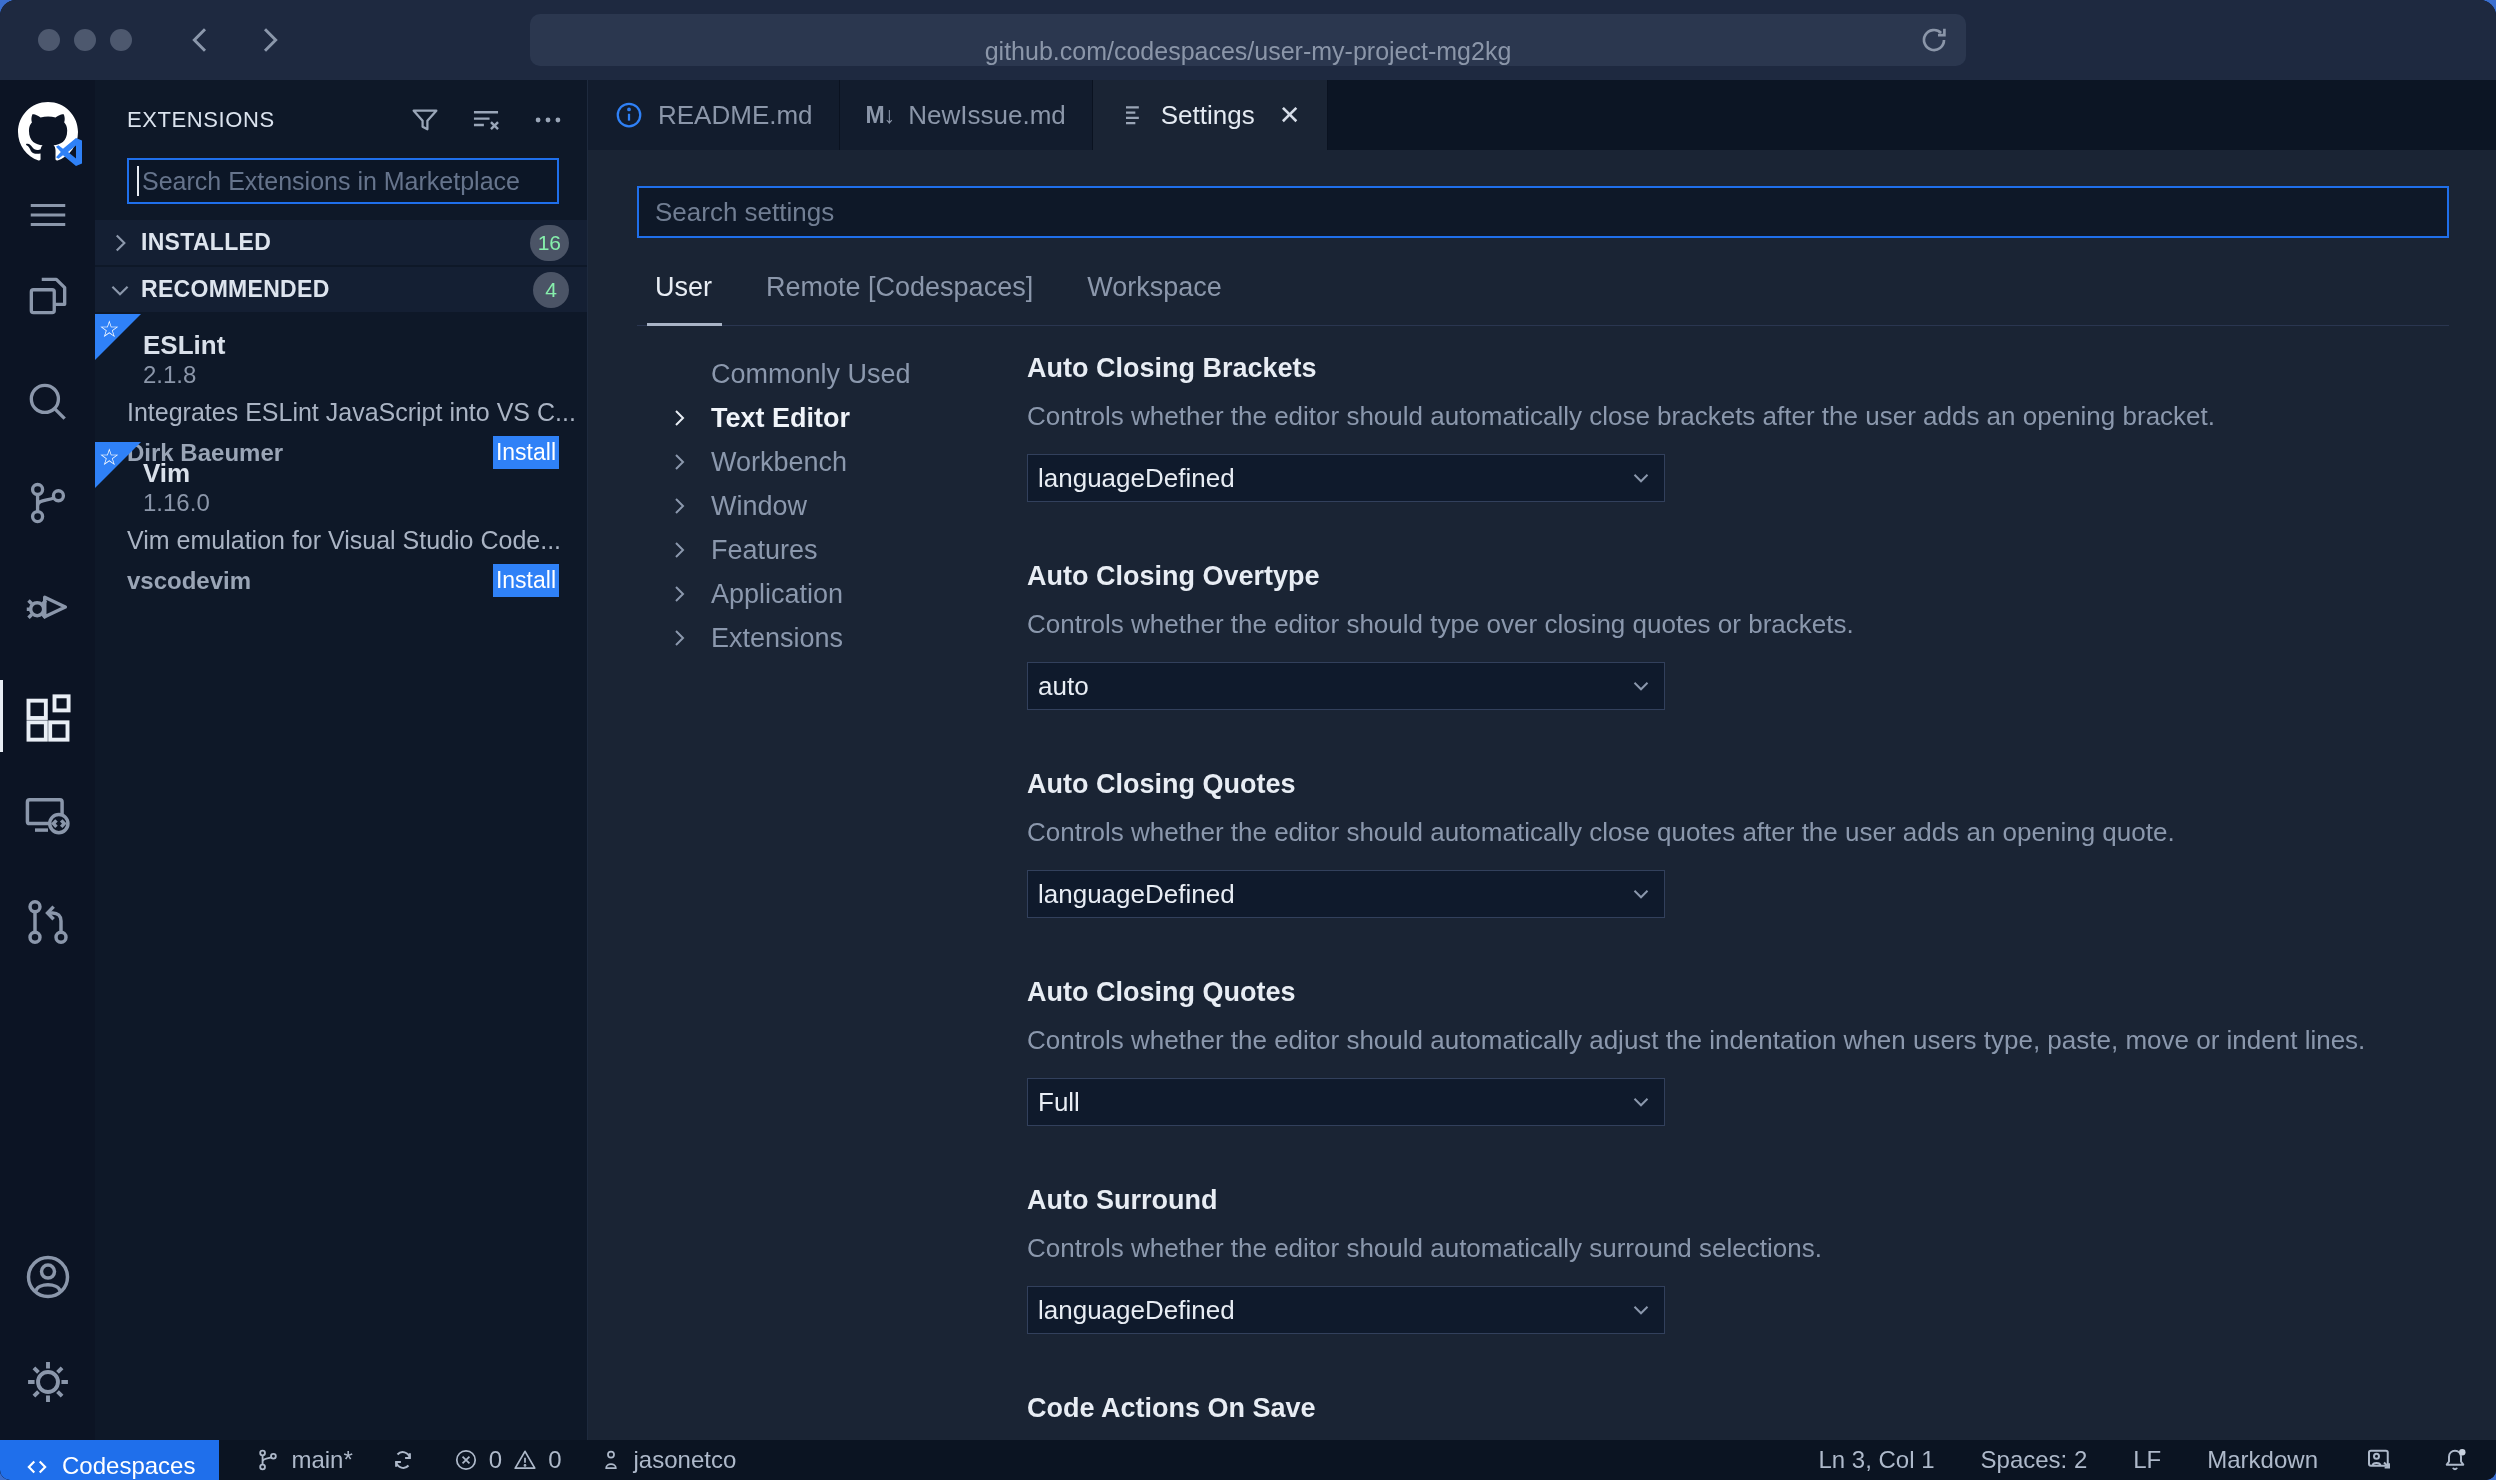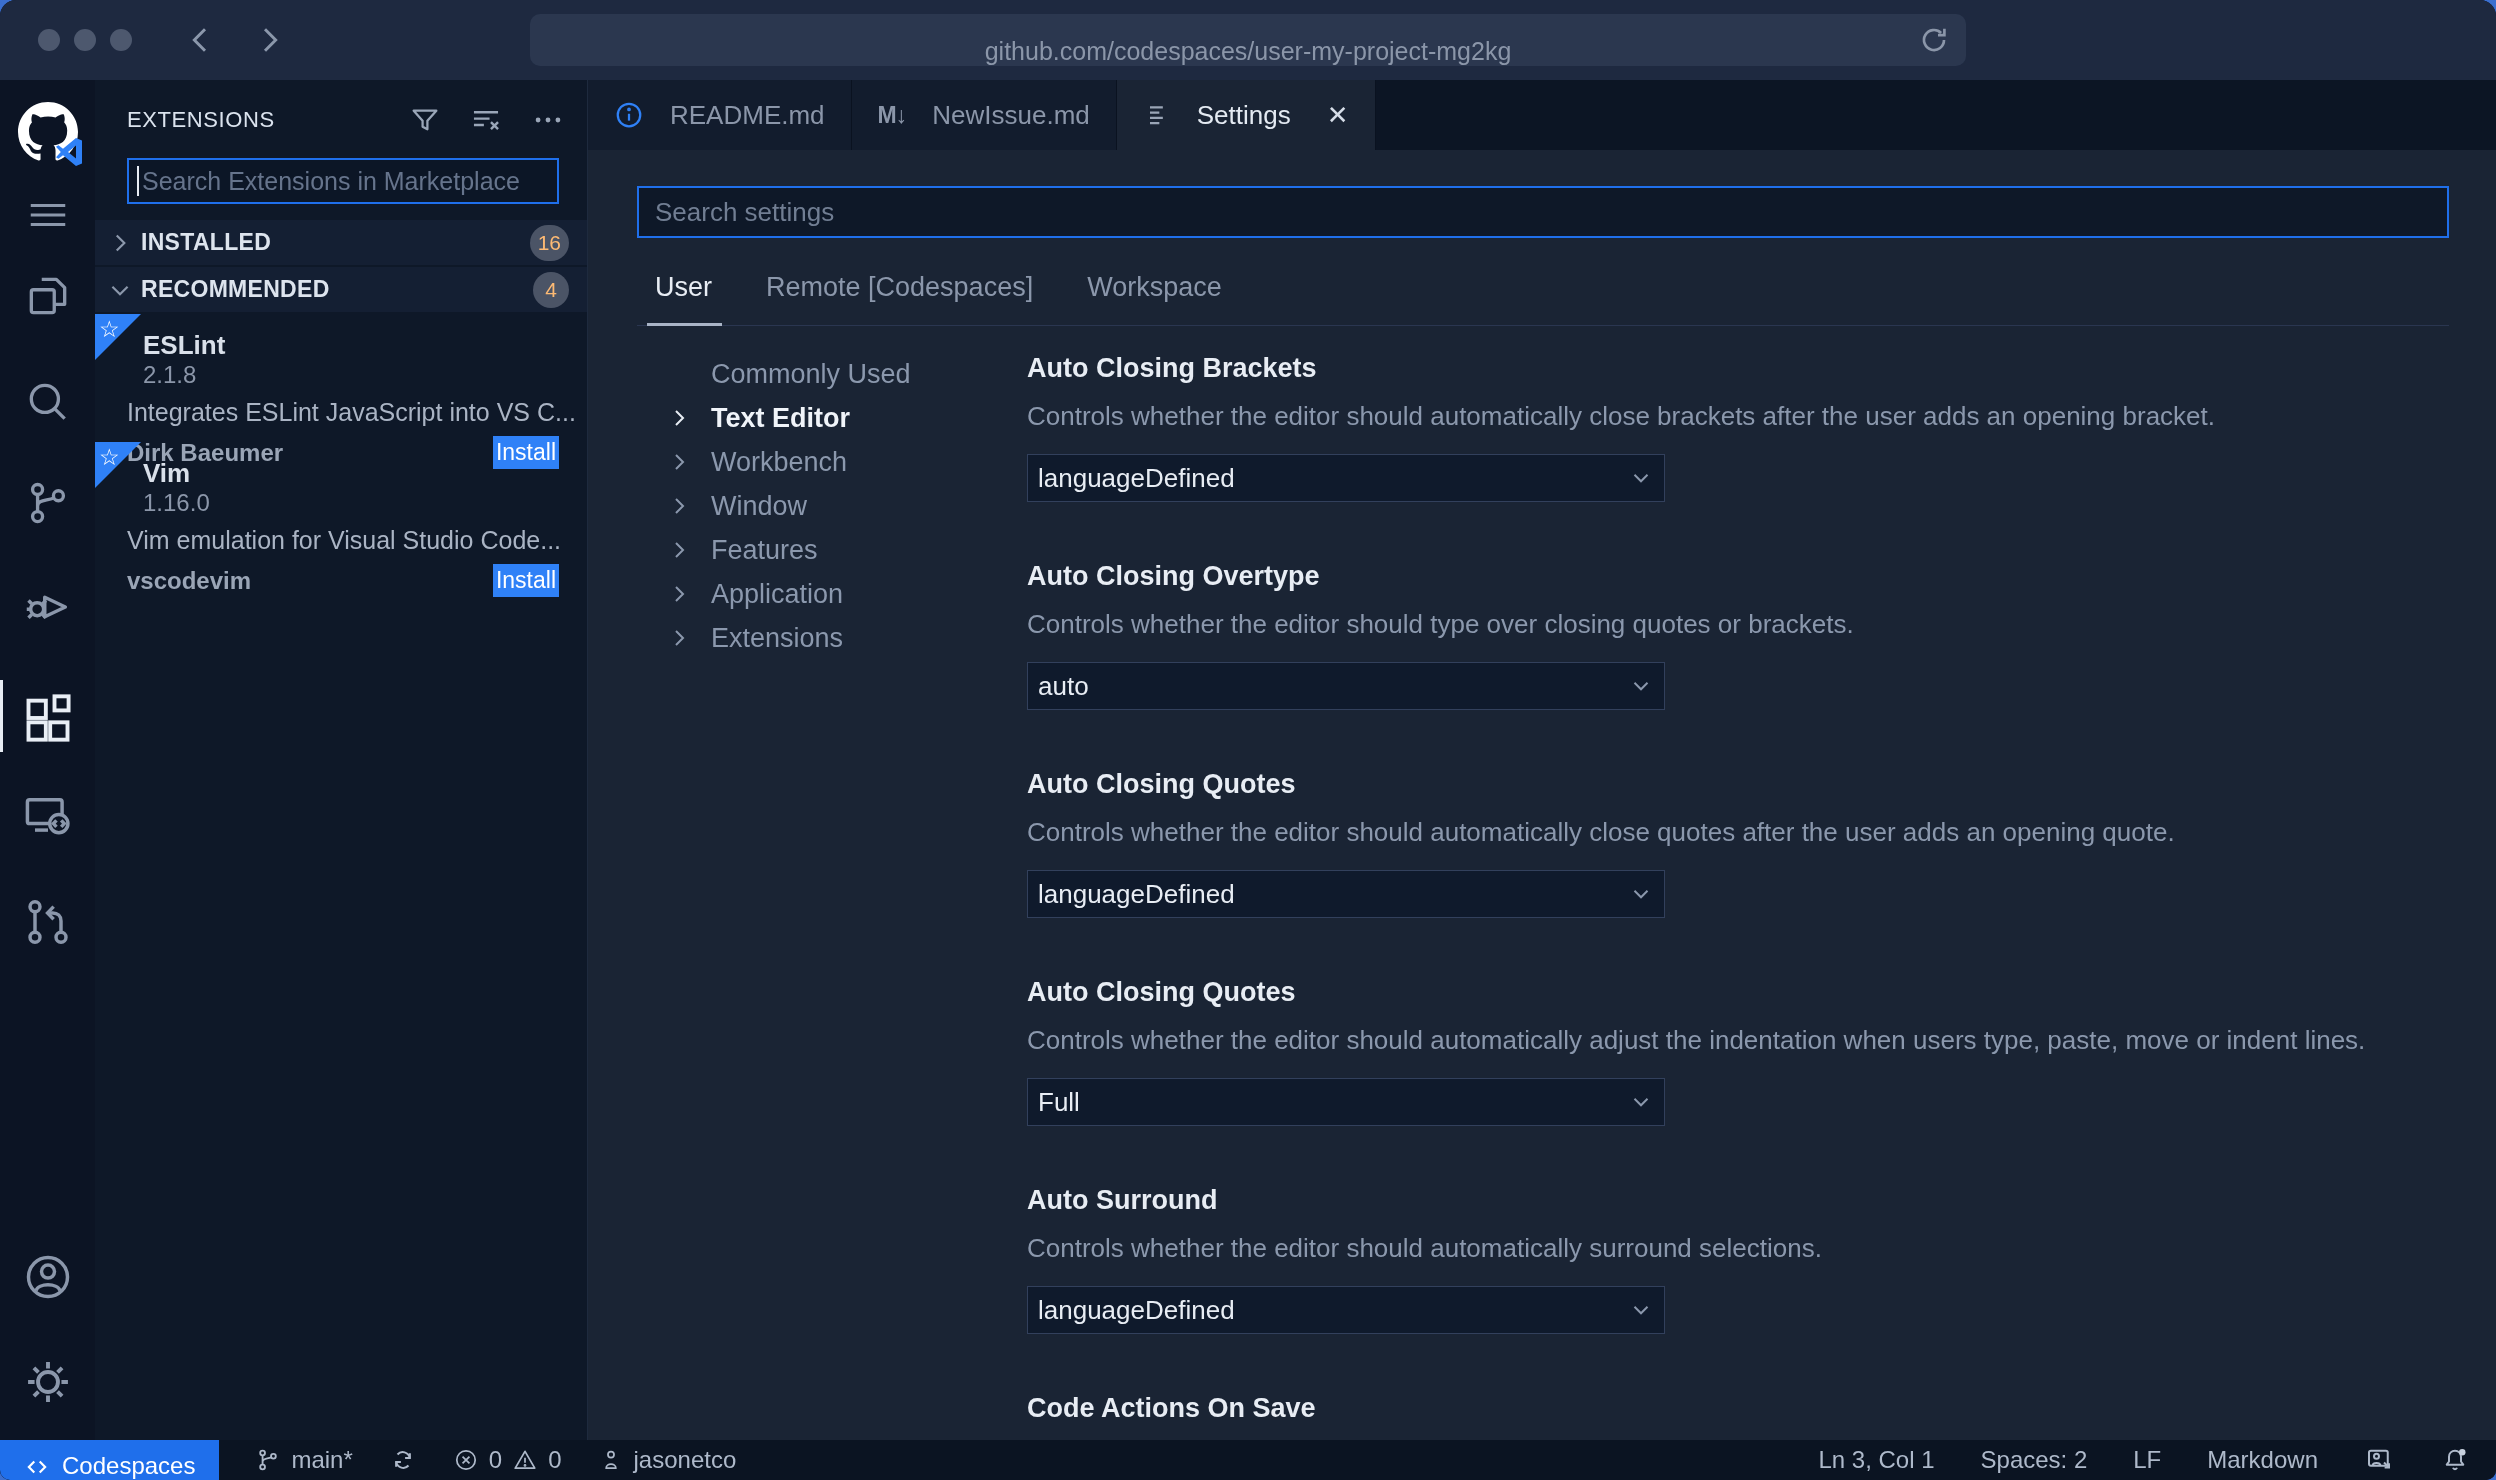--- a/index.html
+++ b/index.html
@@ -33,37 +33,37 @@
   .sidebar { width:493px; background:#0e1828; border-right:1px solid #1e2a3e; flex:none; display:flex; flex-direction:column; overflow:hidden; }
   .sb-header { height:66px; display:flex; align-items:center; padding:14px 22px 0 32px; }
   .sb-title { font-size:22px; letter-spacing:0.6px; color:#dbe3ee; }
   .sb-header-icons { margin-left:auto; display:flex; gap:28px; align-items:center; }
   .ext-search { margin:12px 28px 16px 32px; height:46px; flex:none; border:2px solid #1f6feb; background:#0c1626;
                 display:flex; align-items:center; padding-left:8px; }
   .caret { width:2px; height:30px; background:#e8edf4; }
   .ext-search .ph { color:#66748c; font-size:25px; margin-left:3px; white-space:nowrap; }
   .section-row { height:45px; flex:none; background:#141f33; display:flex; align-items:center; padding:0 18px 0 12px; margin-bottom:2px; }
   .section-label { font-size:23px; font-weight:bold; color:#dde4ee; letter-spacing:0.3px; margin-left:8px; }
-  .badge { margin-left:auto; min-width:36px; height:36px; border-radius:18px; background:#4b5466; color:#fdba74;
+  .badge { margin-left:auto; min-width:36px; height:36px; border-radius:18px; background:#4b5466; color:#86efac;
            font-size:21px; display:flex; align-items:center; justify-content:center; padding:0 8px; }
   .ext-item { position:relative; height:128px; padding:16px 28px 0 32px; flex:none; }
   .ribbon { position:absolute; left:0; top:0; width:0; height:0; border-top:46px solid #2f81f7; border-right:46px solid transparent; }
   .ribbon-star { position:absolute; left:4px; top:2px; color:#fff; font-size:23px; }
   .ext-line1 { display:flex; align-items:baseline;flex-direction:column; }
   .ext-name { font-size:26px; font-weight:bold; color:#d9e0ea; }
   .ext-version { font-size:24px; color:#8b96a9; margin-left:16px; }
   .ext-desc { font-size:25px; color:#aab4c4; margin-top:9px; white-space:nowrap; }
   .ext-line3 { display:flex; align-items:center; margin-top:9px; }
   .ext-publisher { font-size:24px; font-weight:bold; color:#9aa5b6; }
   .install-btn { margin-left:auto; background:#2f81f7; color:#fff; font-size:23px; padding:3px 3px; border-radius:0; }
 
   
   .editor { flex:1; display:flex; flex-direction:column; min-width:0; }
   .tabbar { height:70px; flex:none; background:#0c1524; display:flex; }
-  .tab { display:flex; align-items:center; gap:26px; padding:8px 26px; font-size:26px; color:#8b96a9;
+  .tab { display:flex; align-items:center; gap:14px; padding:8px 26px; font-size:26px; color:#8b96a9;
          background:#121c2d; border-right:1px solid #0a1220; }
   .tab.active { background:#1a2434; color:#e4eaf2; }
   .tab-close { margin-left:10px; font-size:26px; color:#d6dde8; }
   .md-glyph { font-size:23px; font-weight:bold; color:#8b96a9; letter-spacing:-1px; }
   .editor-body { flex:1; background:#1a2434; overflow:hidden; padding:36px 47px 0 49px; position:relative; }
 
   .settings-search { height:52px; border:2px solid #1f6feb; background:#0e1828; display:flex; align-items:center;
                      padding-left:16px; margin-bottom:34px; }
   .settings-search .ph { color:#717e93; font-size:26px; }
 

